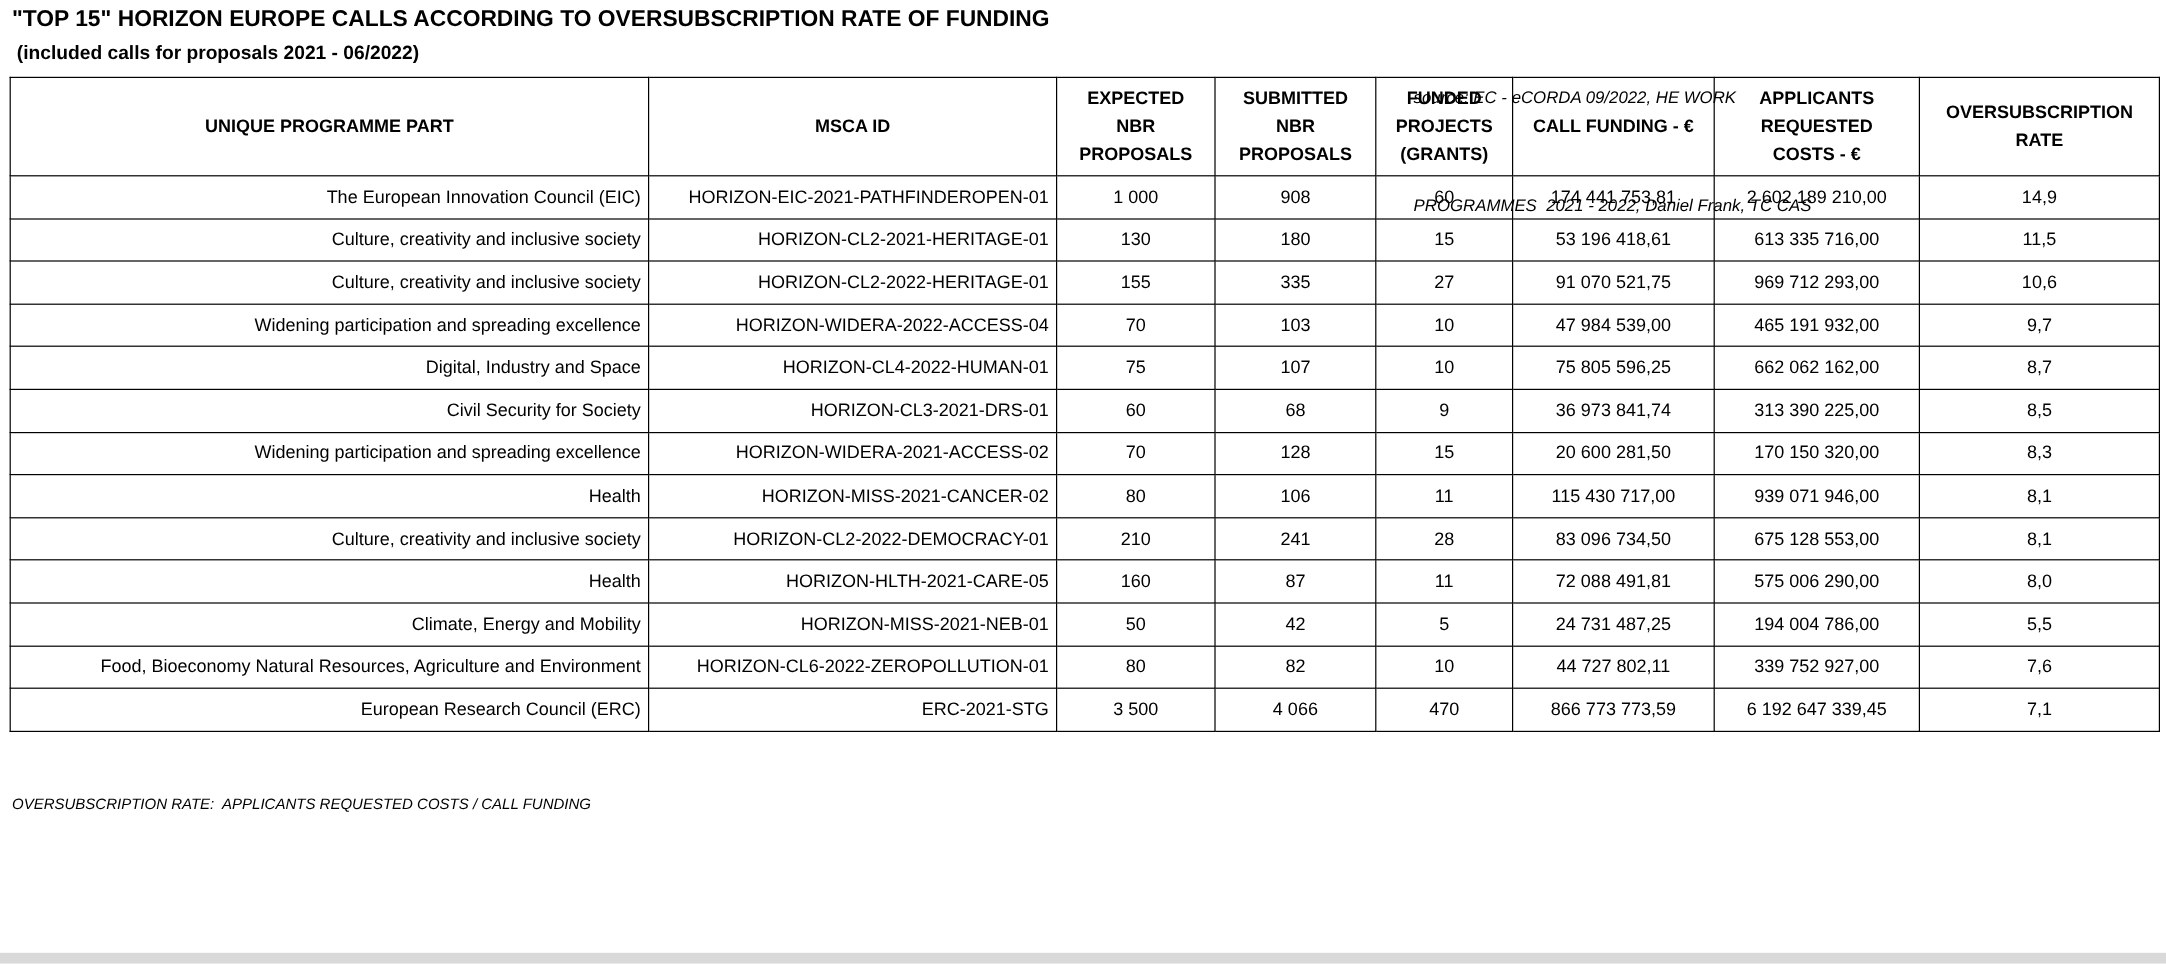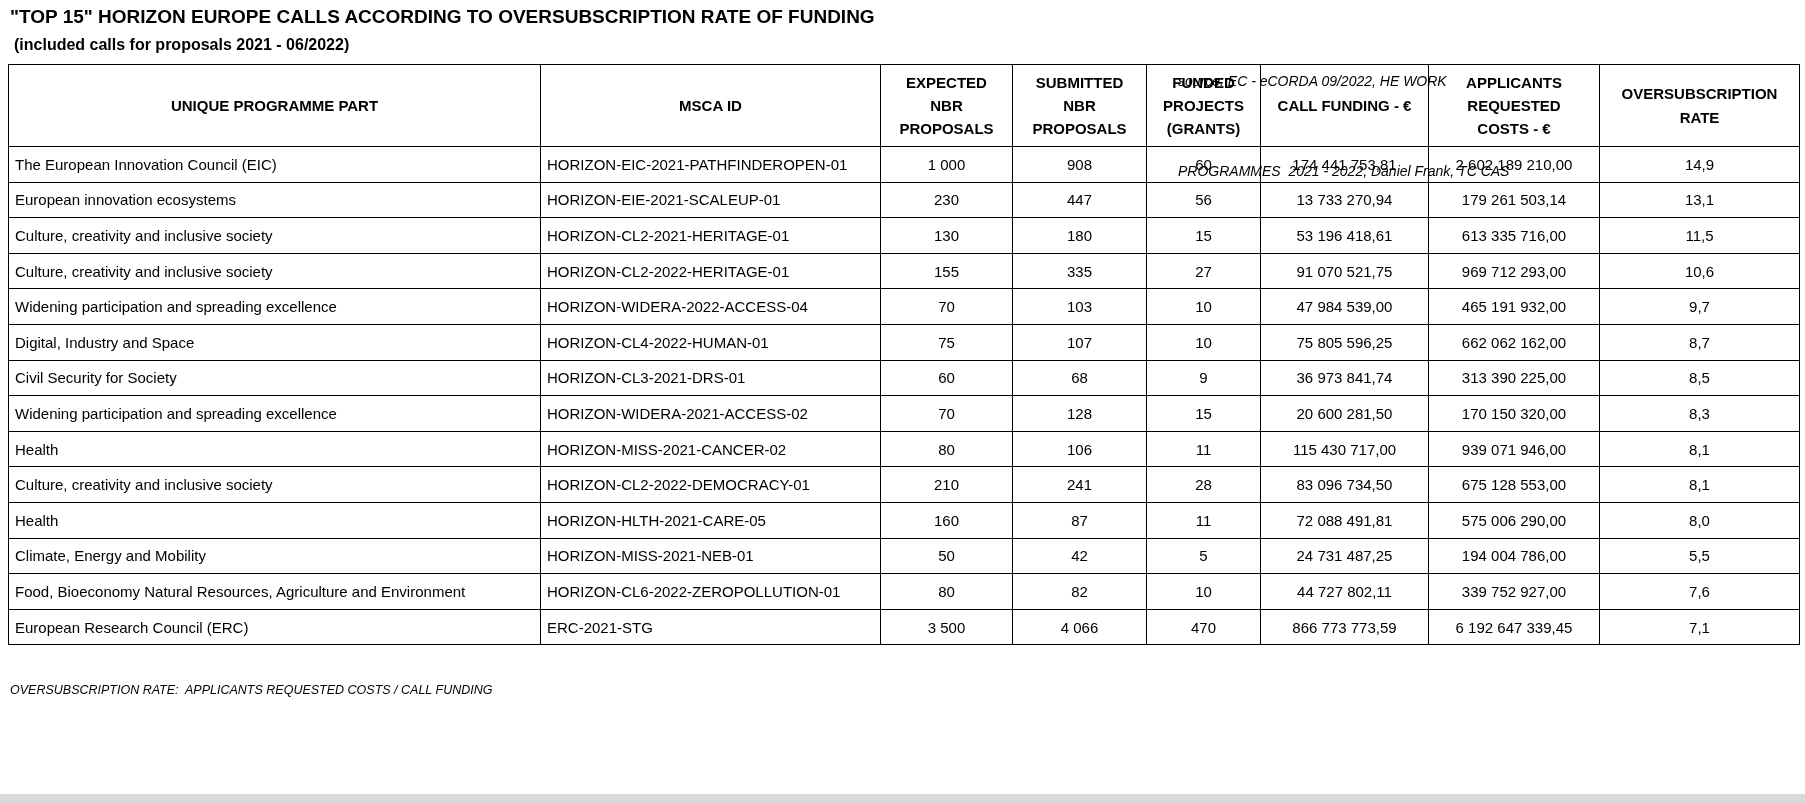--- a/index.html
+++ b/index.html
@@ -56,26 +56,26 @@
     vertical-align: middle;
     line-height: 1.55;
     padding: 0 14px;
   }
   table.data td {
     height: 34.6px;
     font-size: 15px;
     vertical-align: middle;
     padding: 0 6px;
   }
-  td.align-left { text-align: left; }
+  td.align-left { text-align: right; }
   td.align-center { text-align: center; }
   .footnote {
     position: absolute;
     left: 10px;
-    top: 683px;
+    top: 663px;
     font-size: 12.5px;
     font-style: italic;
     white-space: pre;
   }
   .bottom-bar {
     position: absolute;
     left: 0;
     bottom: 0;
     width: 1805px;
     height: 9px;
@@ -121,30 +121,20 @@
         <td class="align-left">The European Innovation Council (EIC)</td>
         <td class="align-left">HORIZON-EIC-2021-PATHFINDEROPEN-01</td>
         <td class="align-center">1 000</td>
         <td class="align-center">908</td>
         <td class="align-center">60</td>
         <td class="align-center">174 441 753,81</td>
         <td class="align-center">2 602 189 210,00</td>
         <td class="align-center">14,9</td>
       </tr>
       <tr>
-        <td class="align-left">European innovation ecosystems</td>
-        <td class="align-left">HORIZON-EIE-2021-SCALEUP-01</td>
-        <td class="align-center">230</td>
-        <td class="align-center">447</td>
-        <td class="align-center">56</td>
-        <td class="align-center">13 733 270,94</td>
-        <td class="align-center">179 261 503,14</td>
-        <td class="align-center">13,1</td>
-      </tr>
-      <tr>
         <td class="align-left">Culture, creativity and inclusive society</td>
         <td class="align-left">HORIZON-CL2-2021-HERITAGE-01</td>
         <td class="align-center">130</td>
         <td class="align-center">180</td>
         <td class="align-center">15</td>
         <td class="align-center">53 196 418,61</td>
         <td class="align-center">613 335 716,00</td>
         <td class="align-center">11,5</td>
       </tr>
       <tr>

